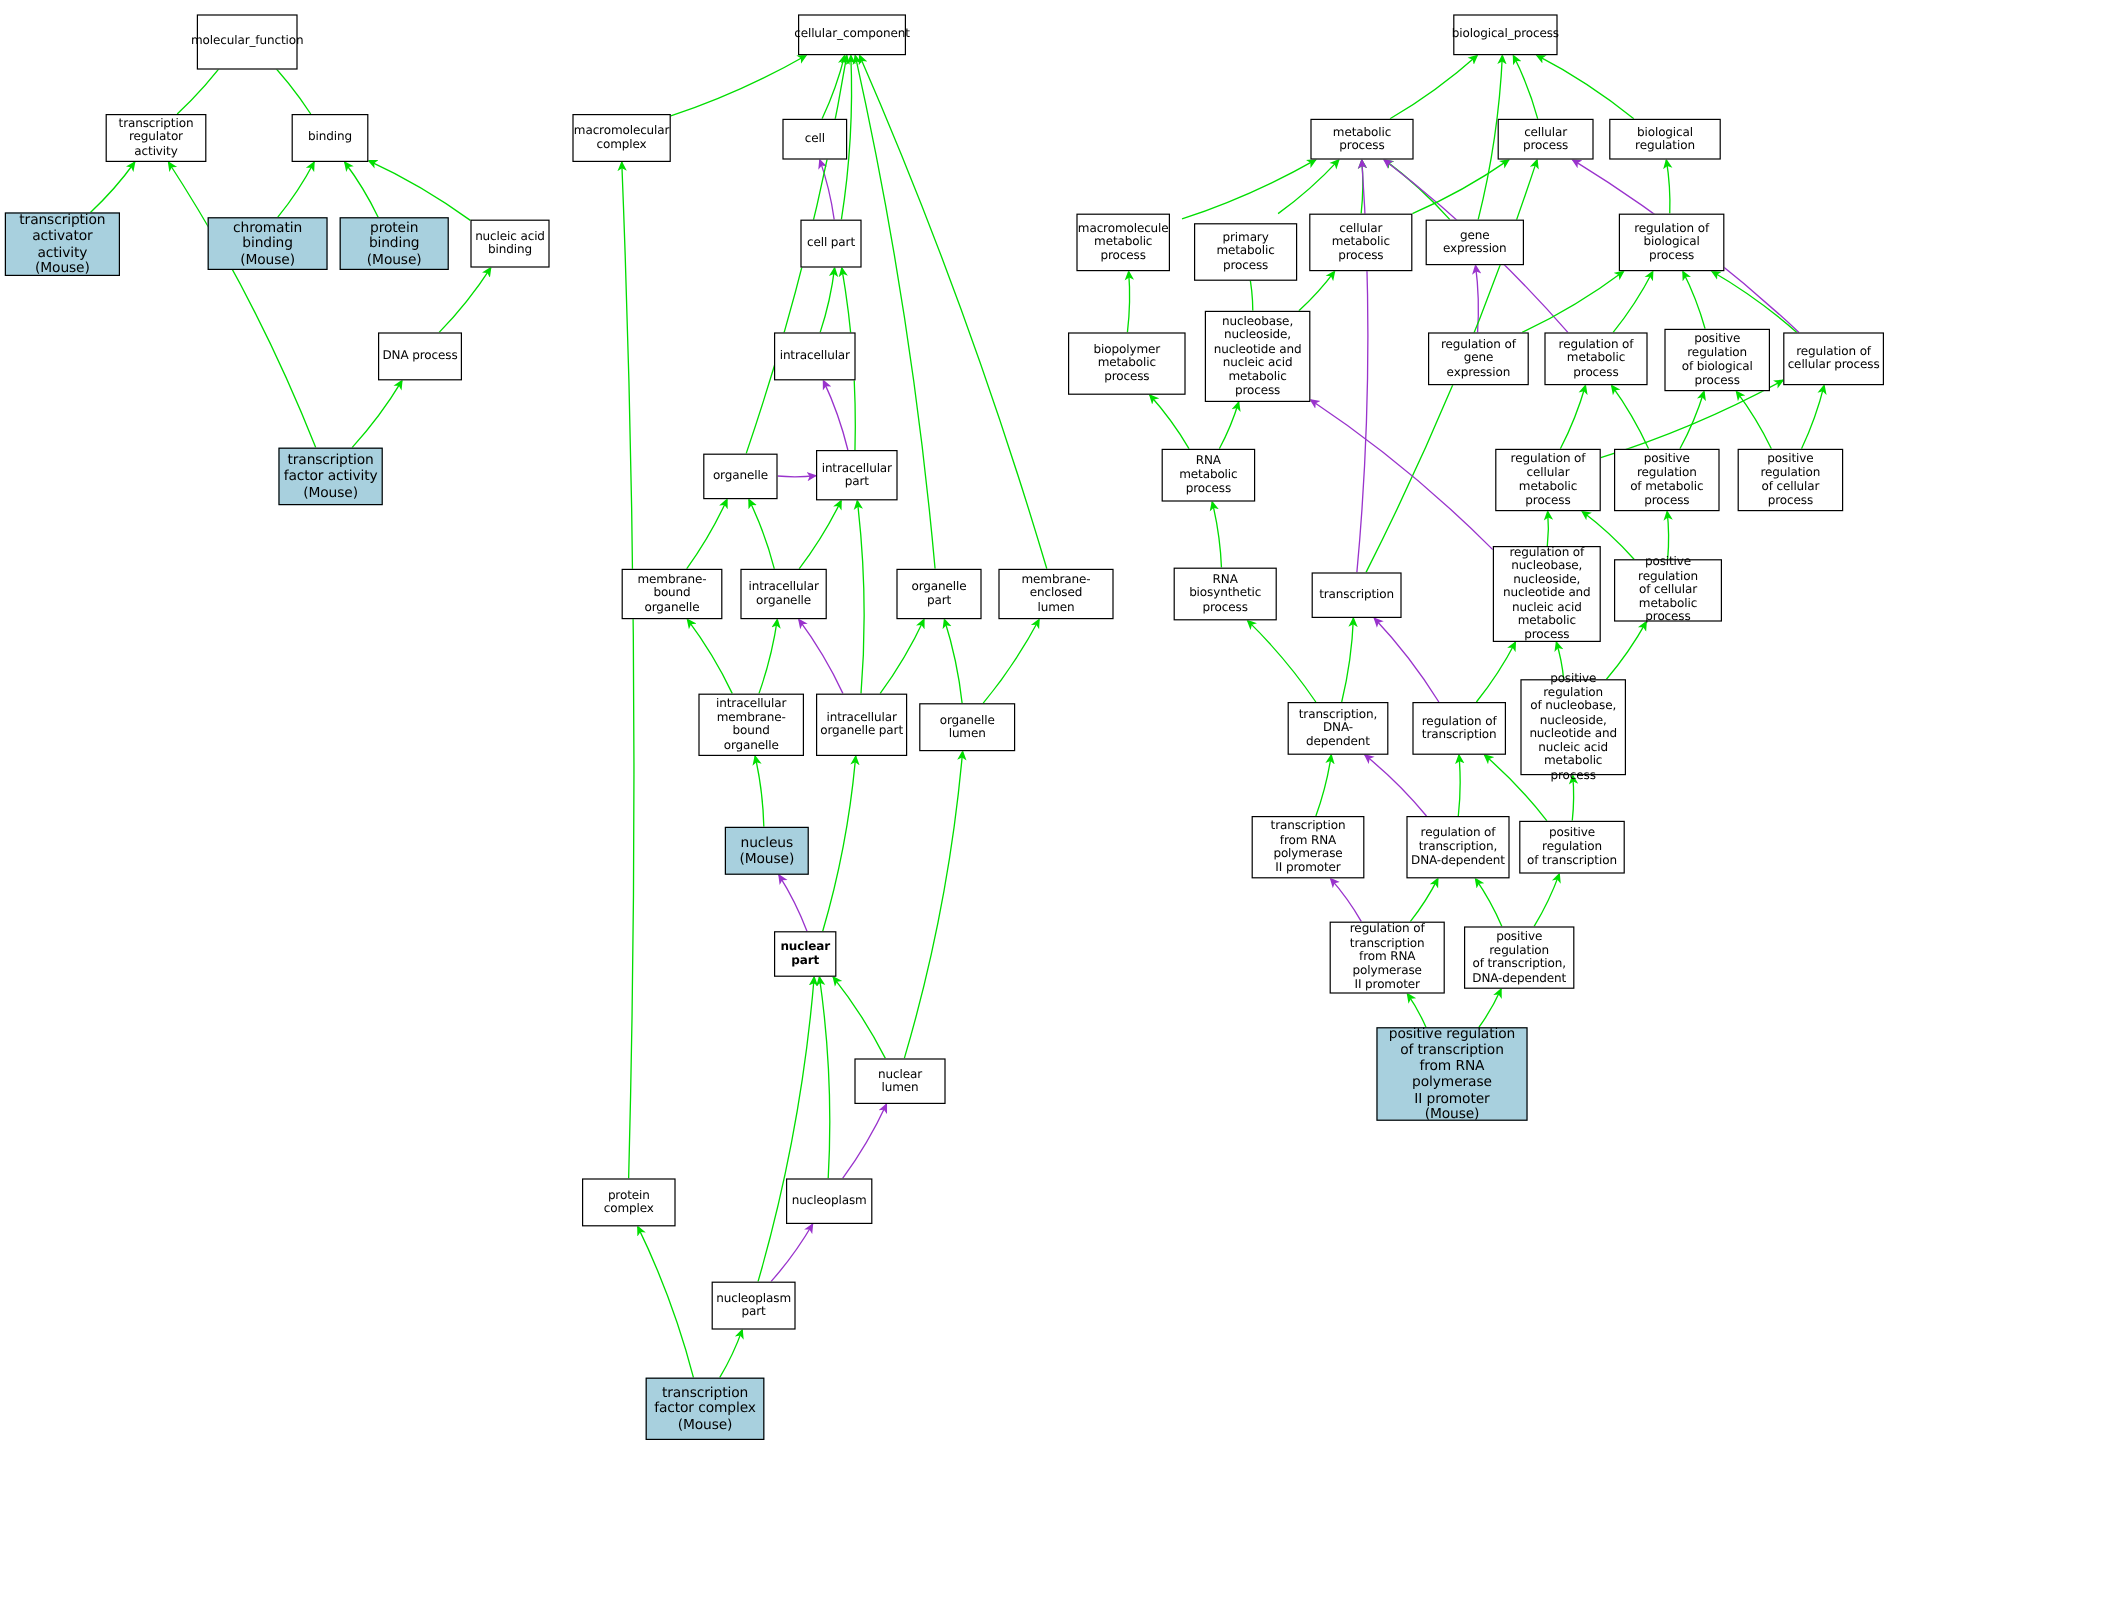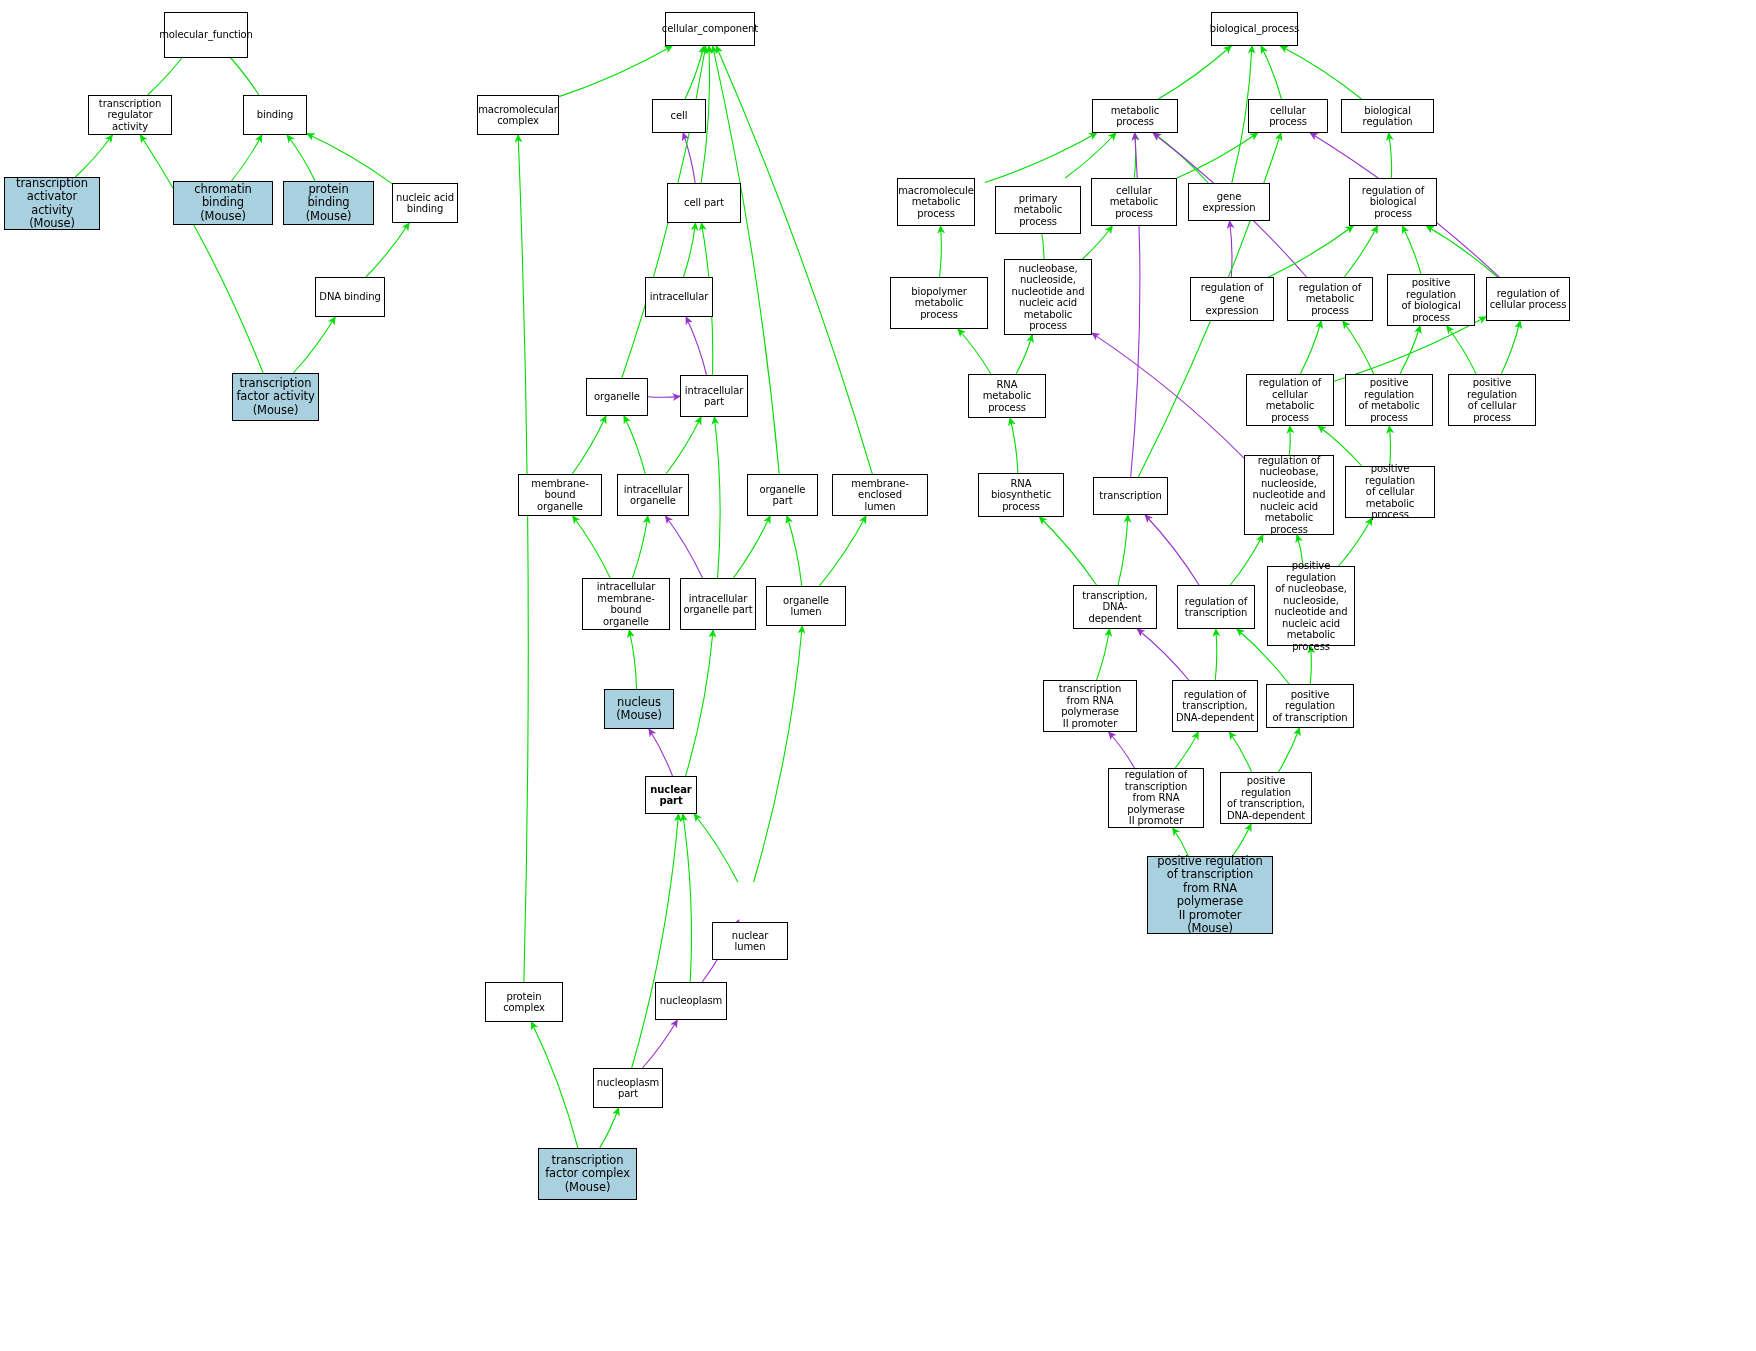--- a/index.html
+++ b/index.html
@@ -151,50 +151,50 @@
       <div class="node" style="left: 243px; top: 95px; width: 64px; height: 40px;">binding</div>
       <div class="node hl big" style="left: 4px; top: 177px; width: 96px; height: 53px;">transcription
 activator activity
 (Mouse)</div>
       <div class="node hl big" style="left: 173px; top: 181px; width: 100px; height: 44px;">chromatin binding
 (Mouse)</div>
       <div class="node hl big" style="left: 283px; top: 181px; width: 91px; height: 44px;">protein binding
 (Mouse)</div>
       <div class="node" style="left: 392px; top: 183px; width: 66px; height: 40px;">nucleic acid
 binding</div>
-      <div class="node" style="left: 315px; top: 277px; width: 70px; height: 40px;">DNA binding</div>
+      <div class="node" style="left: 315px; top: 277px; width: 70px; height: 40px;">DNA process</div>
       <div class="node hl big" style="left: 232px; top: 373px; width: 87px; height: 48px;">transcription
 factor activity
 (Mouse)</div>
       <div class="node" style="left: 665px; top: 12px; width: 90px; height: 34px;">cellular_component</div>
       <div class="node" style="left: 477px; top: 95px; width: 82px; height: 40px;">macromolecular
 complex</div>
       <div class="node" style="left: 652px; top: 99px; width: 54px; height: 34px;">cell</div>
-      <div class="node" style="left: 667px; top: 183px; width: 74px; height: 40px;">cell part</div>
+      <div class="node" style="left: 667px; top: 183px; width: 51px; height: 40px;">cell part</div>
       <div class="node" style="left: 645px; top: 277px; width: 68px; height: 40px;">intracellular</div>
       <div class="node" style="left: 586px; top: 378px; width: 62px; height: 38px;">organelle</div>
       <div class="node" style="left: 680px; top: 375px; width: 68px; height: 42px;">intracellular
 part</div>
       <div class="node" style="left: 518px; top: 474px; width: 84px; height: 42px;">membrane-bound
 organelle</div>
       <div class="node" style="left: 617px; top: 474px; width: 72px; height: 42px;">intracellular
 organelle</div>
       <div class="node" style="left: 747px; top: 474px; width: 71px; height: 42px;">organelle part</div>
       <div class="node" style="left: 832px; top: 474px; width: 96px; height: 42px;">membrane-enclosed
 lumen</div>
       <div class="node" style="left: 582px; top: 578px; width: 88px; height: 52px;">intracellular
 membrane-bound
 organelle</div>
       <div class="node" style="left: 680px; top: 578px; width: 76px; height: 52px;">intracellular
 organelle part</div>
       <div class="node" style="left: 766px; top: 586px; width: 80px; height: 40px;">organelle lumen</div>
       <div class="node hl big" style="left: 604px; top: 689px; width: 70px; height: 40px;">nucleus
 (Mouse)</div>
       <div class="node" style="left: 645px; top: 776px; width: 52px; height: 38px; font-weight: bold;">nuclear part</div>
-      <div class="node" style="left: 712px; top: 882px; width: 76px; height: 38px; margin-top: 40px;">nuclear lumen</div>
+      <div class="node" style="left: 712px; top: 882px; width: 76px; height: 38px;">nuclear lumen</div>
       <div class="node" style="left: 485px; top: 982px; width: 78px; height: 40px;">protein complex</div>
       <div class="node" style="left: 655px; top: 982px; width: 72px; height: 38px;">nucleoplasm</div>
       <div class="node" style="left: 593px; top: 1068px; width: 70px; height: 40px;">nucleoplasm
 part</div>
       <div class="node hl big" style="left: 538px; top: 1148px; width: 99px; height: 52px;">transcription
 factor complex
 (Mouse)</div>
       <div class="node" style="left: 1211px; top: 12px; width: 87px; height: 34px;">biological_process</div>
       <div class="node" style="left: 1092px; top: 99px; width: 86px; height: 34px;">metabolic process</div>
       <div class="node" style="left: 1248px; top: 99px; width: 80px; height: 34px;">cellular process</div>

